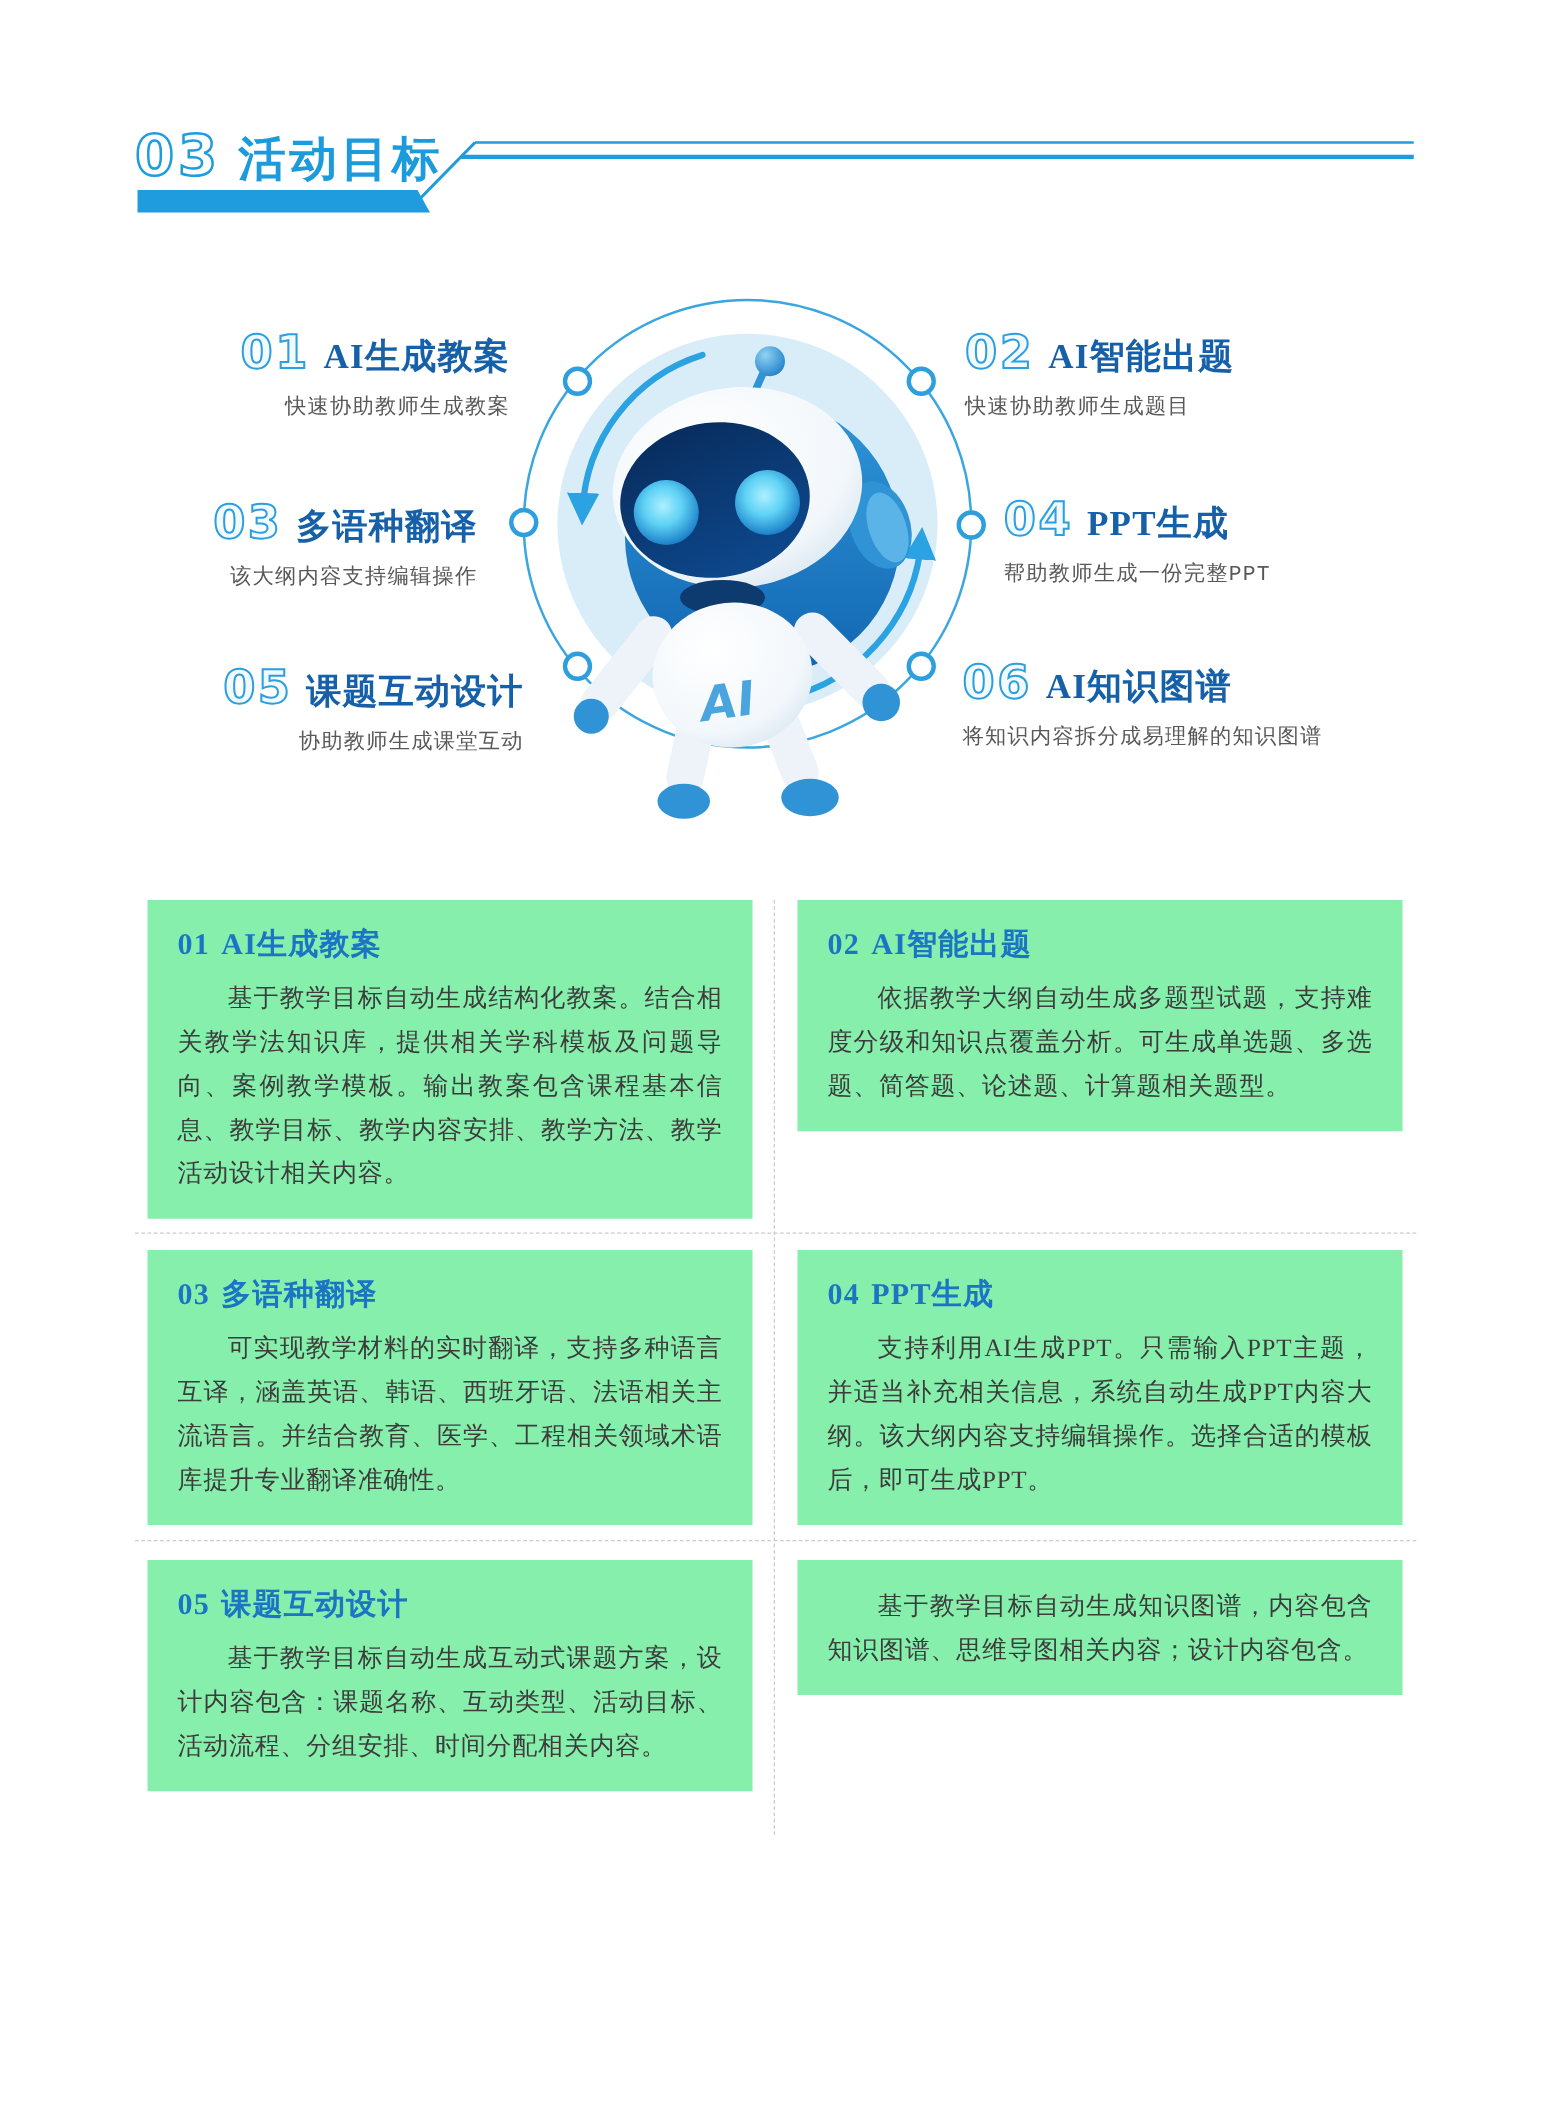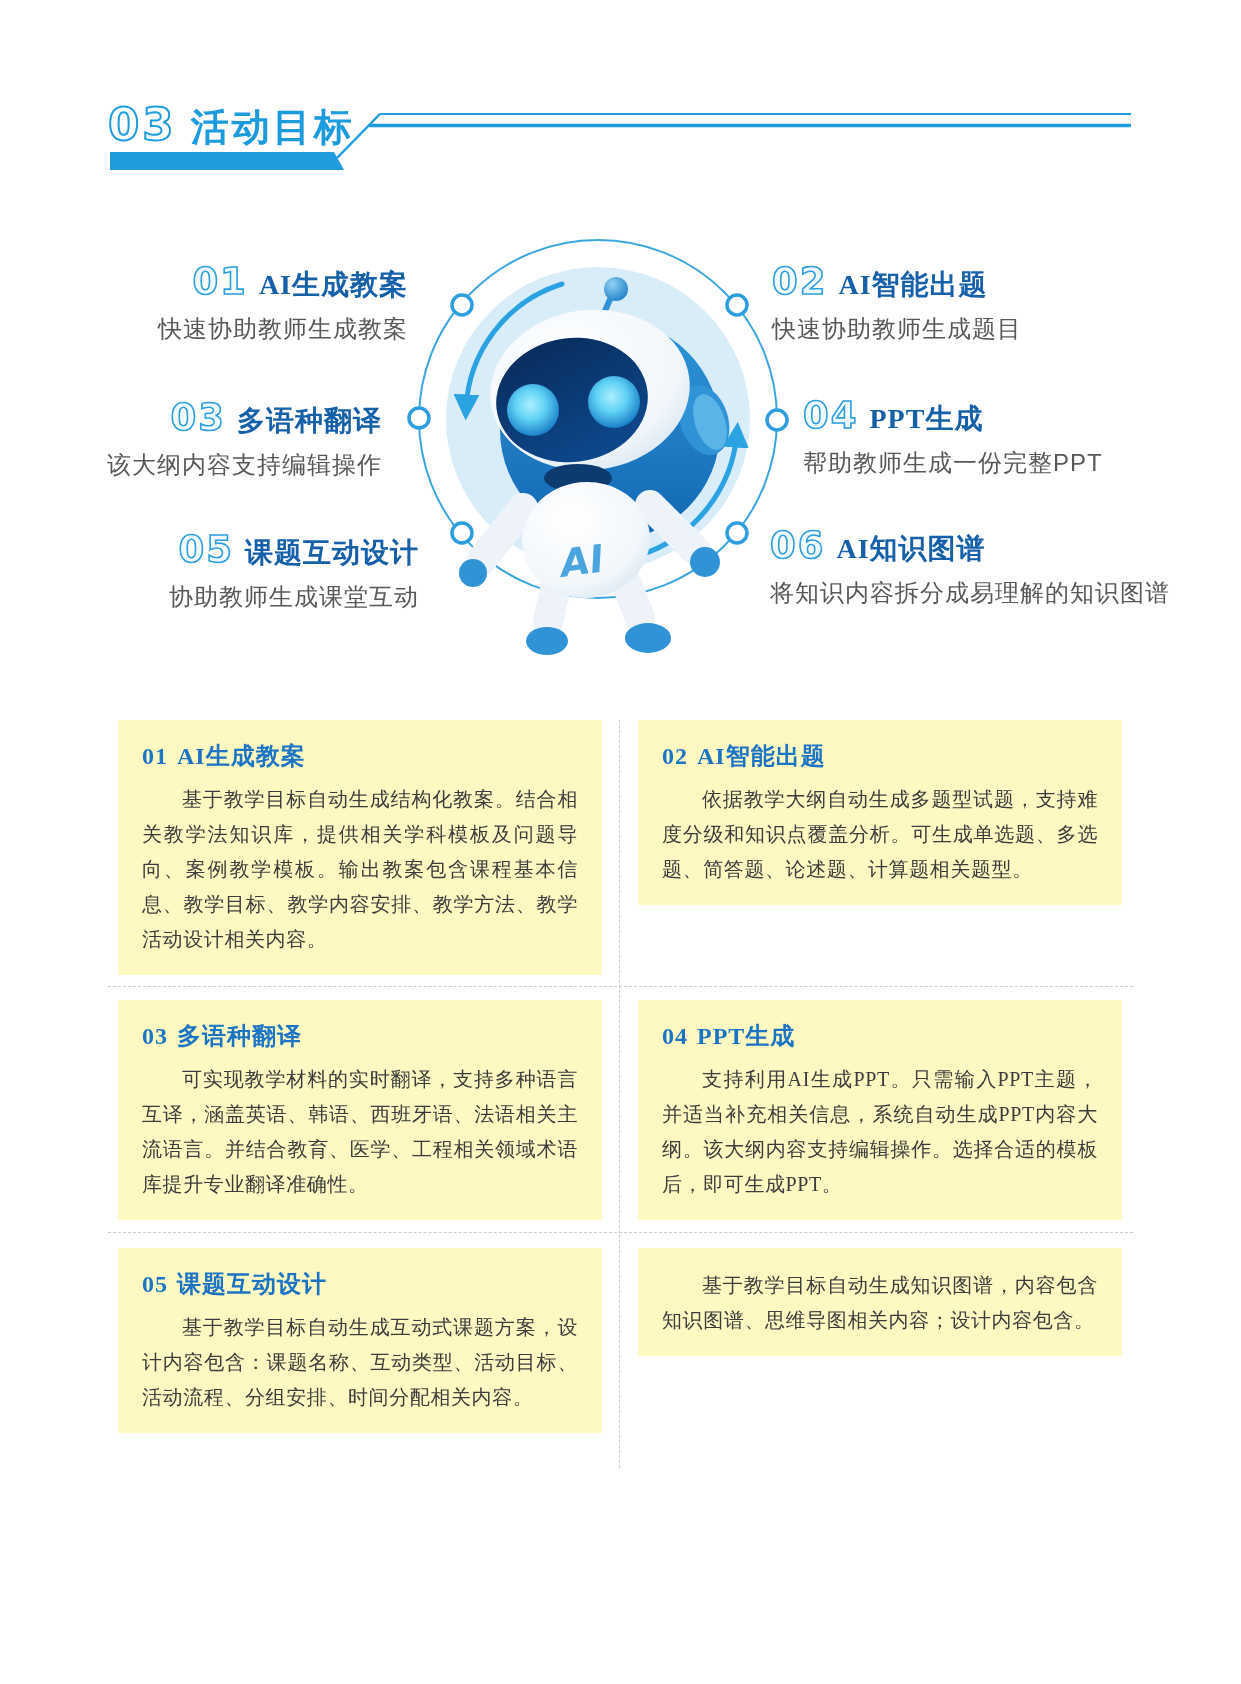--- a/index.html
+++ b/index.html
@@ -38,34 +38,34 @@
     font-weight:bold; font-size:37px; line-height:38px; letter-spacing:2px;
     color:#F2FAFE; -webkit-text-stroke:1.6px #2B9FE0;
   }
   .feat-name{
     font-family:"Liberation Serif","DejaVu Serif",serif;
     font-weight:bold; font-size:28px; color:#1560A8; margin-left:11px;
     letter-spacing:1px;
   }
   .feat-desc{
     margin-top:9px;
-    font-family:Liberation Sans, sans-serif;
-    font-size:24px; color:#585858; letter-spacing:1px;
+    font-family:Liberation Mono, monospace;
+    font-size:17px; color:#585858; letter-spacing:1px;
   }
   #feat1{ top:263px; right:833px; }
   #feat2{ top:263px; left:772px; }
   #feat3{ top:399px; right:859px; }
   #feat4{ top:397px; left:803px; }
   #feat5{ top:531px; right:822px; }
   #feat6{ top:527px; left:770px; }
 
   
   .cards{ position:absolute; left:0; top:0; width:1241px; height:1684px; }
   .card{
-    position:absolute; width:484px; background:#fef9c3;
+    position:absolute; width:484px; background:#86efac;
     padding:20px 24px 18px 24px;
   }
   .card.colL{ left:118px; }
   .card.colR{ left:638px; }
   .card.row1{ top:720px; }
   .card.row2{ top:1000px; }
   .card.row3{ top:1248px; }
   .card-title{
     margin:0 0 10px 0;
     font-family:"Liberation Serif","DejaVu Serif",serif;

